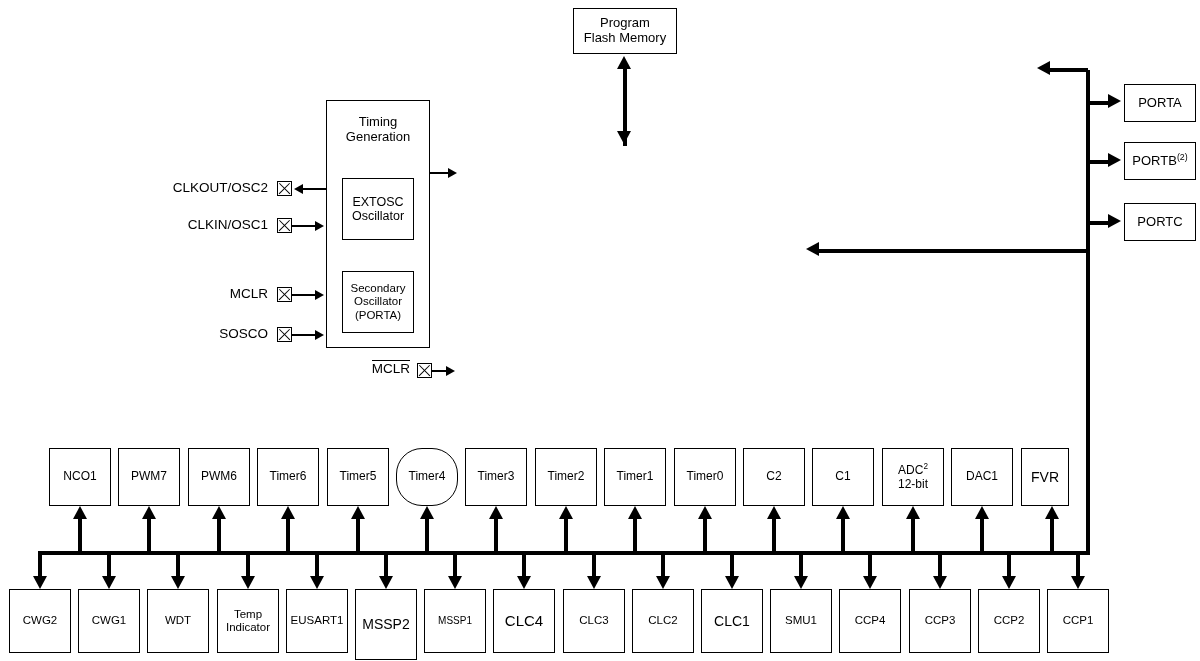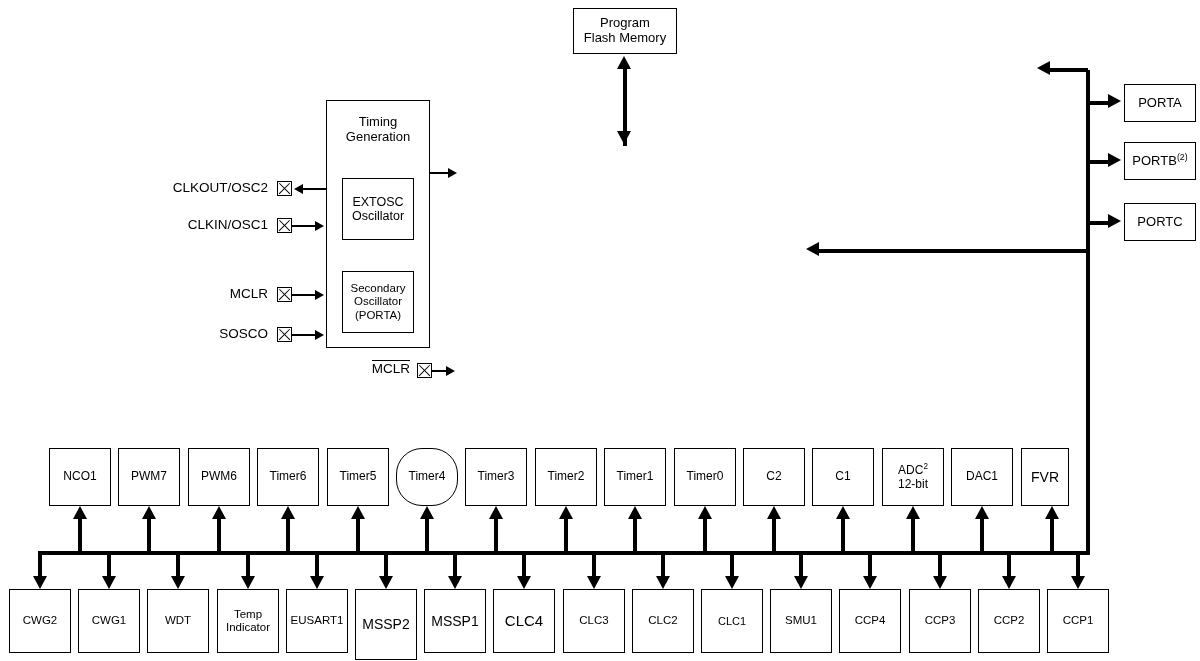--- a/index.html
+++ b/index.html
@@ -305,41 +305,41 @@
       <div class="blk" style="left: 286px; top: 589px; width: 62px; height: 64px; font-size: 11.5px;">
         <span class="lbl"><span>EUSART1</span></span>
       </div>
       <div class="vline thick" style="left: 315px; top: 551px; height: 25px;"></div>
       <div class="arr down" style="left: 310px; top: 576px;"></div>
       <div class="blk" style="left: 355px; top: 589px; width: 62px; height: 71px; font-size: 14px;">
         <span class="lbl"><span>MSSP2</span></span>
       </div>
       <div class="vline thick" style="left: 384px; top: 551px; height: 25px;"></div>
       <div class="arr down" style="left: 379px; top: 576px;"></div>
-      <div class="blk" style="left: 424px; top: 589px; width: 62px; height: 64px; font-size: 14px;">
+      <div class="blk" style="left: 424px; top: 589px; width: 62px; height: 64px; font-size: 10px;">
         <span class="lbl"><span>MSSP1</span></span>
       </div>
       <div class="vline thick" style="left: 453px; top: 551px; height: 25px;"></div>
       <div class="arr down" style="left: 448px; top: 576px;"></div>
       <div class="blk" style="left: 493px; top: 589px; width: 62px; height: 64px; font-size: 15px;">
         <span class="lbl"><span>CLC4</span></span>
       </div>
       <div class="vline thick" style="left: 522px; top: 551px; height: 25px;"></div>
       <div class="arr down" style="left: 517px; top: 576px;"></div>
       <div class="blk" style="left: 563px; top: 589px; width: 62px; height: 64px; font-size: 11.5px;">
         <span class="lbl"><span>CLC3</span></span>
       </div>
       <div class="vline thick" style="left: 592px; top: 551px; height: 25px;"></div>
       <div class="arr down" style="left: 587px; top: 576px;"></div>
       <div class="blk" style="left: 632px; top: 589px; width: 62px; height: 64px; font-size: 11.5px;">
         <span class="lbl"><span>CLC2</span></span>
       </div>
       <div class="vline thick" style="left: 661px; top: 551px; height: 25px;"></div>
       <div class="arr down" style="left: 656px; top: 576px;"></div>
-      <div class="blk" style="left: 701px; top: 589px; width: 62px; height: 64px; font-size: 11px;">
+      <div class="blk" style="left: 701px; top: 589px; width: 62px; height: 64px; font-size: 14px;">
         <span class="lbl"><span>CLC1</span></span>
       </div>
       <div class="vline thick" style="left: 730px; top: 551px; height: 25px;"></div>
       <div class="arr down" style="left: 725px; top: 576px;"></div>
       <div class="blk" style="left: 770px; top: 589px; width: 62px; height: 64px; font-size: 11.5px;">
         <span class="lbl"><span>SMU1</span></span>
       </div>
       <div class="vline thick" style="left: 799px; top: 551px; height: 25px;"></div>
       <div class="arr down" style="left: 794px; top: 576px;"></div>
       <div class="blk" style="left: 839px; top: 589px; width: 62px; height: 64px; font-size: 11.5px;">

